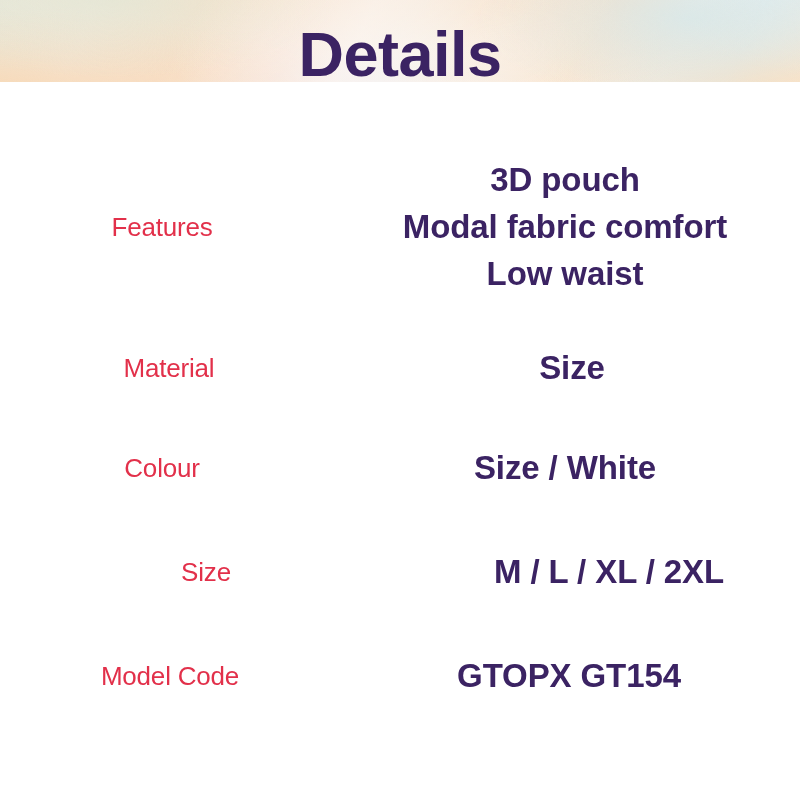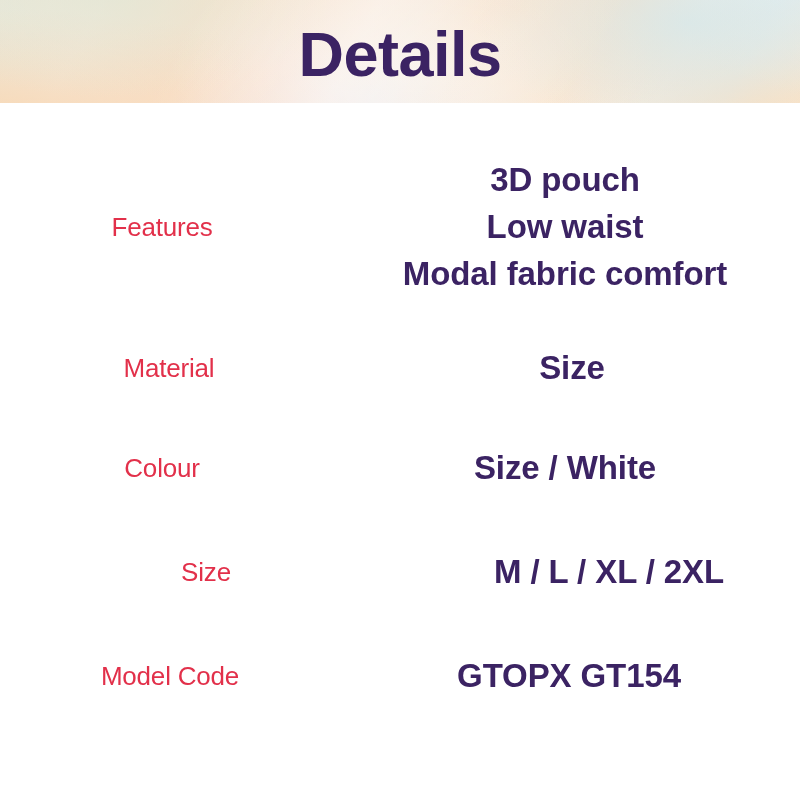--- a/index.html
+++ b/index.html
@@ -20,21 +20,21 @@
     width: 800px;
     height: 800px;
     background: #ffffff;
     box-sizing: border-box;
   }
 
   
   .header {
     position: relative;
     width: 800px;
-    height: 103px;
+    height: 82px;
     overflow: hidden;
     background: #bef264;
   }
   .header .grad-base {
     position: absolute;
     inset: 0;
     background:
       linear-gradient(118deg,
         #e8e9dd 0%,
         #f1ece4 12%,
@@ -154,22 +154,22 @@
     <div class="grad-sheen"></div>
     <div class="page-title">Details</div>
   </div>
 
   <div class="spec-table">
 
     <div class="spec-row row-features">
       <div class="spec-label">Features</div>
       <div class="spec-value">
         <span class="value-line">3D pouch</span>
+        <span class="value-line">Modal fabric comfort</span>
         <span class="value-line">Low waist</span>
-        <span class="value-line">Modal fabric comfort</span>
       </div>
     </div>
 
     <div class="spec-row row-material">
       <div class="spec-label">Material</div>
       <div class="spec-value">
         <span class="value-line">Size</span>
       </div>
     </div>
 

